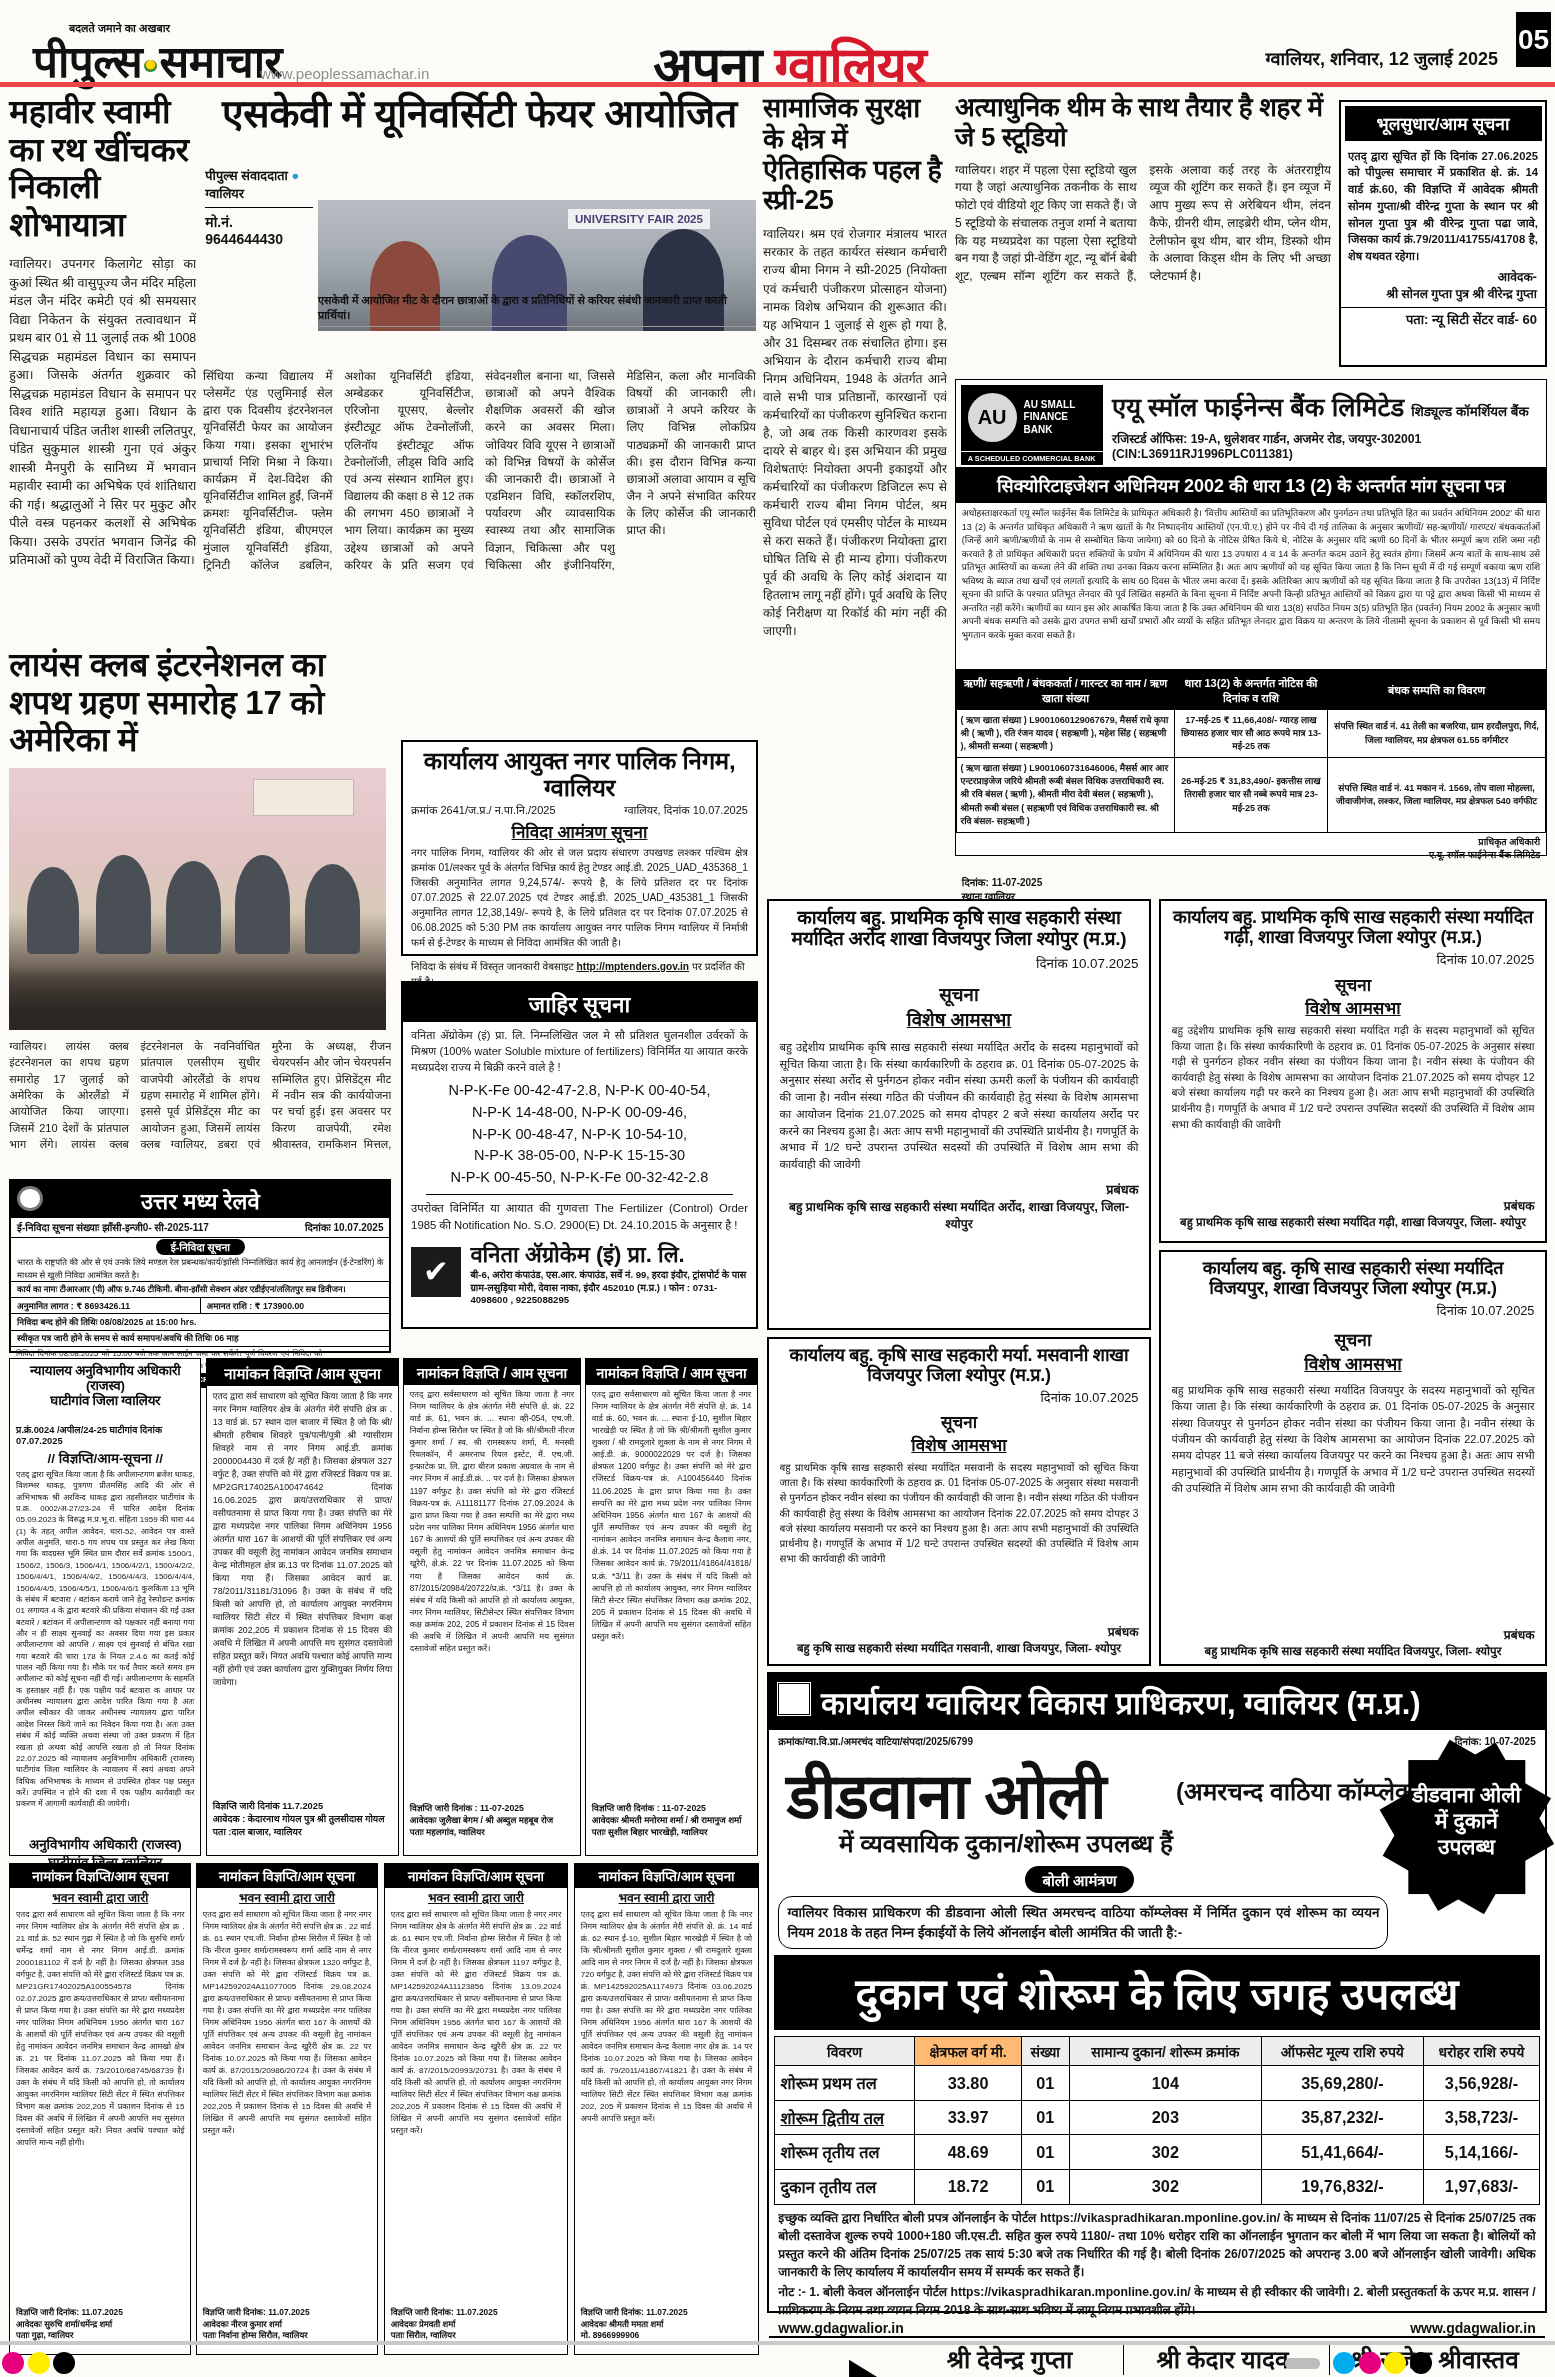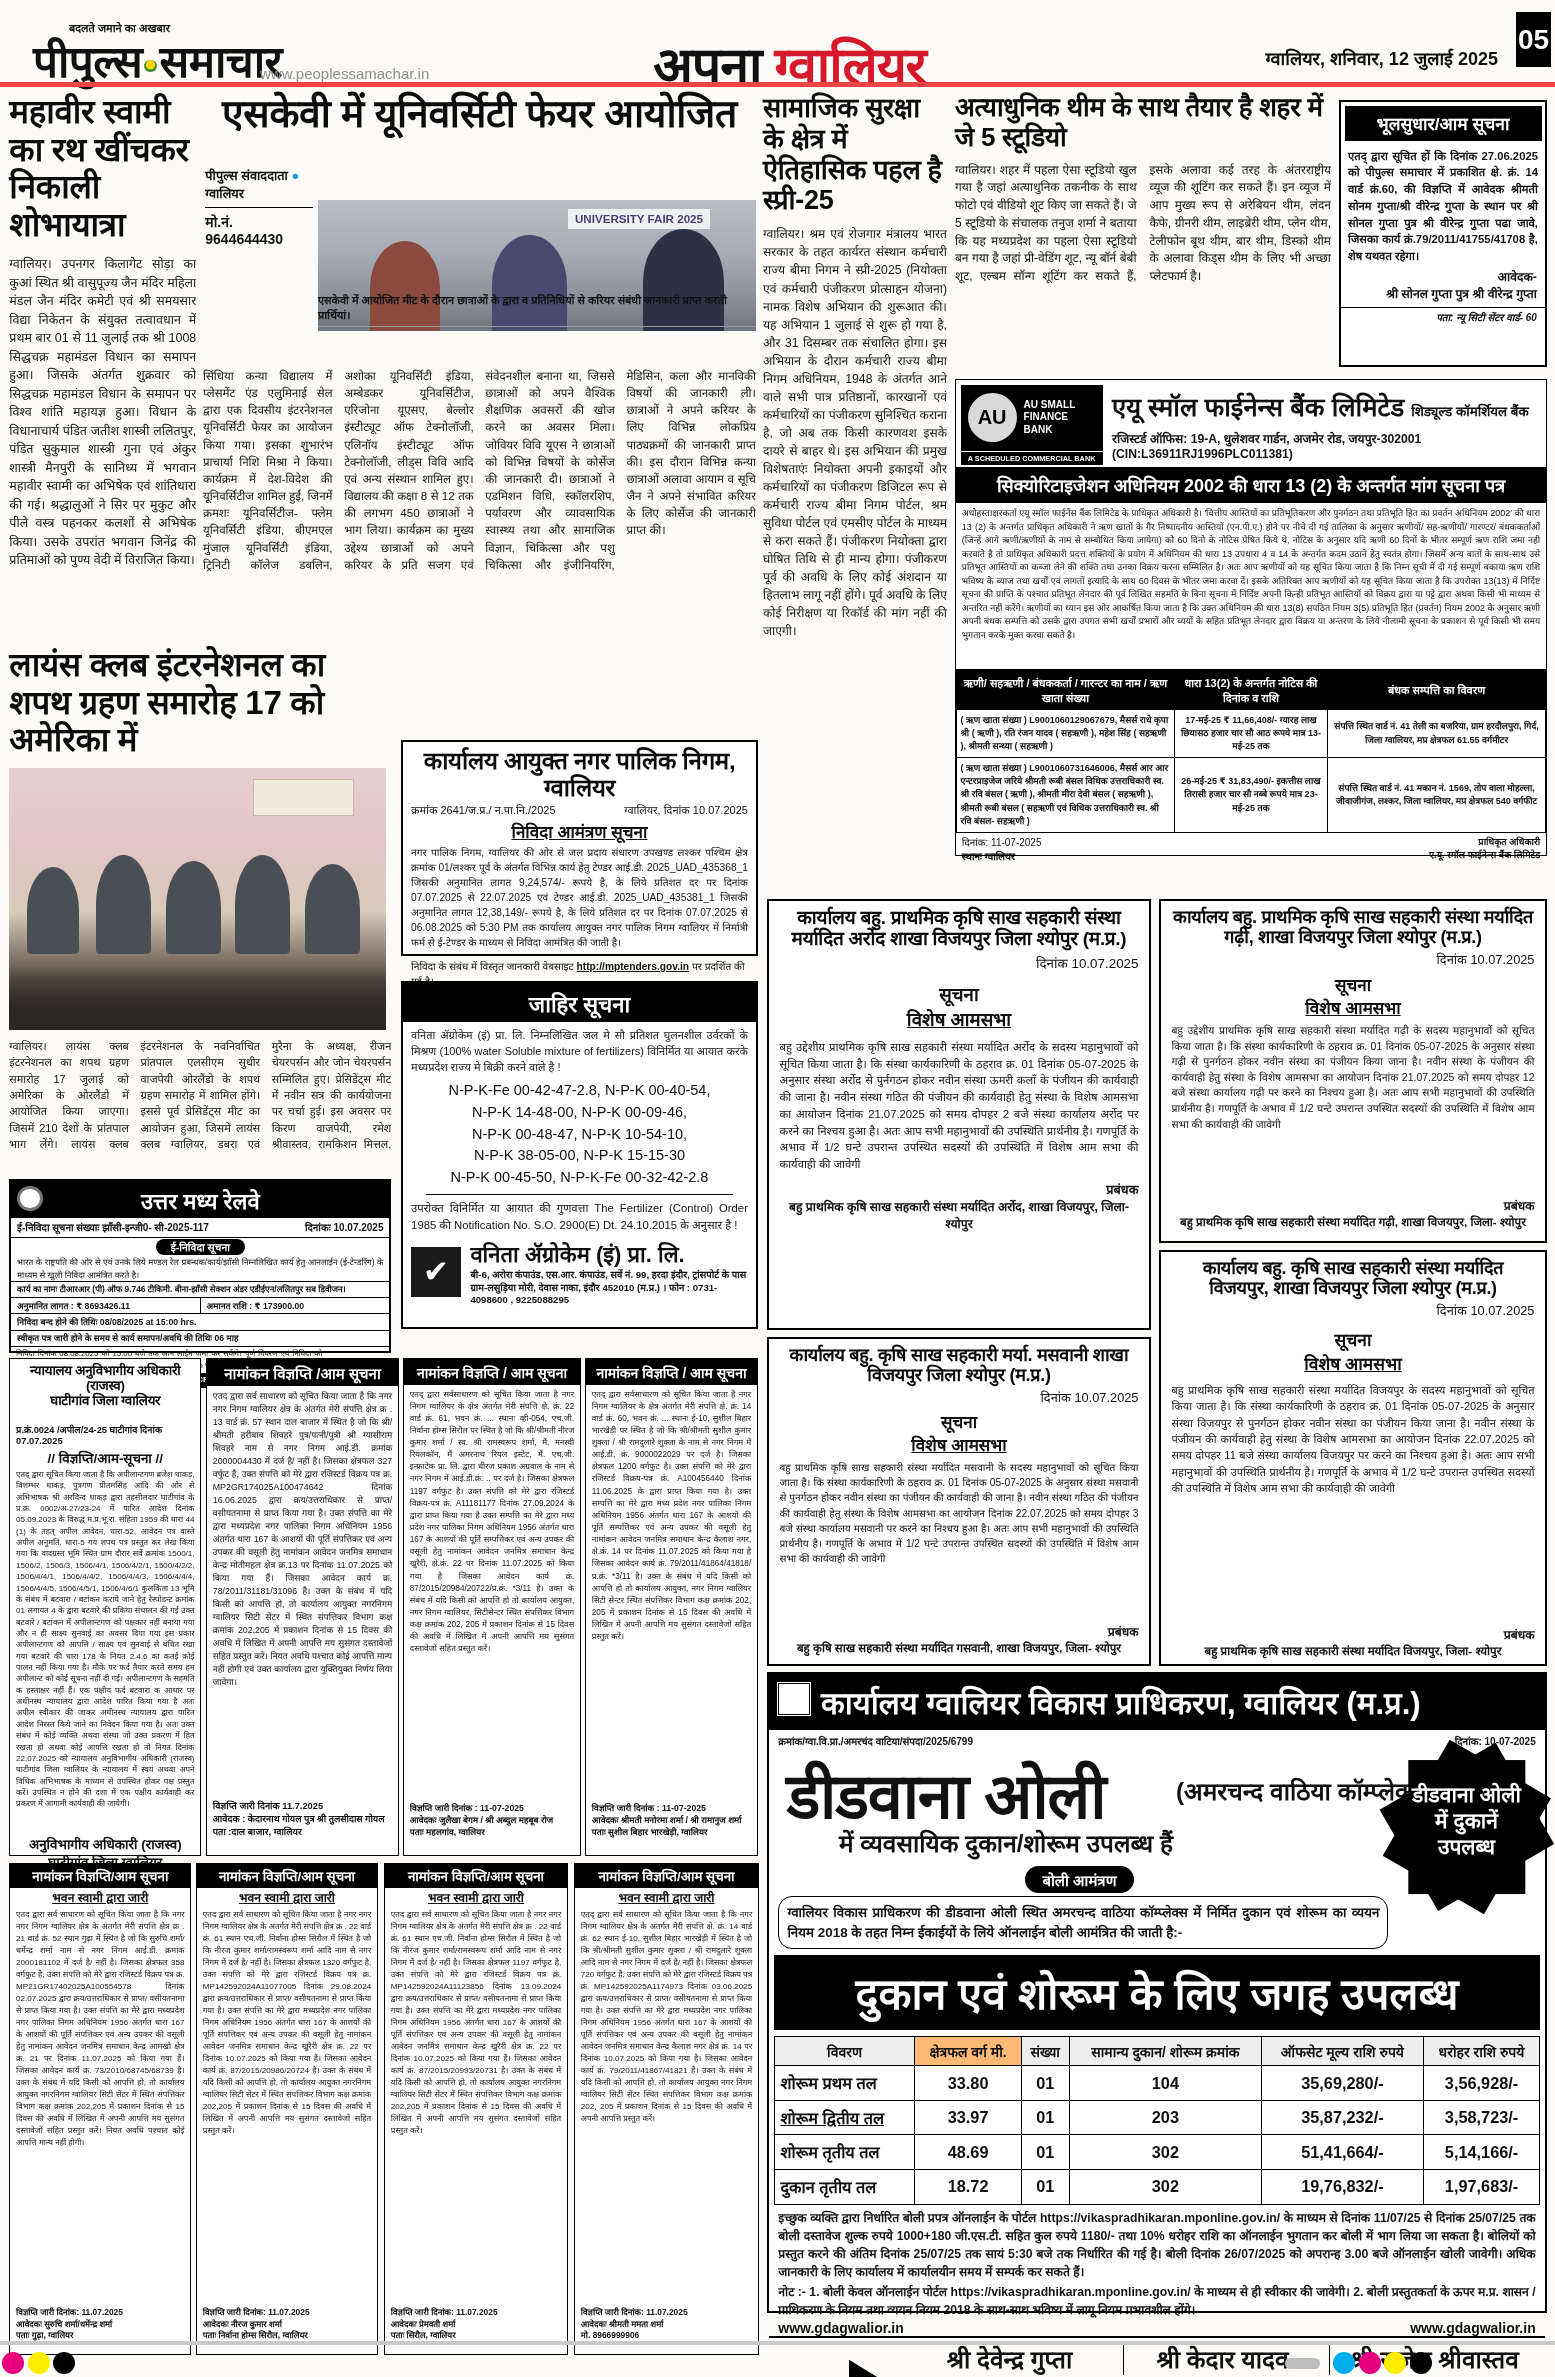--- a/index.html
+++ b/index.html
@@ -80,21 +80,21 @@
   <div class="abs" style="left:955px;top:93px;width:376px;">
     <div class="hl" style="font-size:26px;">अत्याधुनिक थीम के साथ तैयार है शहर में जे 5 स्टूडियो</div>
     <div class="bd just cols2 ovh" style="margin-top:9.3px;font-size:12px;height:209px;">ग्वालियर। शहर में पहला ऐसा स्टूडियो खुल गया है जहां अत्याधुनिक तकनीक के साथ फोटो एवं वीडियो शूट किए जा सकते हैं। जे 5 स्टूडियो के संचालक तनुज शर्मा ने बताया कि यह मध्यप्रदेश का पहला ऐसा स्टूडियो बन गया है जहां प्री-वेडिंग शूट, न्यू बॉर्न बेबी शूट, एल्बम सॉन्ग शूटिंग कर सकते हैं, इसके अलावा कई तरह के अंतरराष्ट्रीय व्यूज की शूटिंग कर सकते हैं। इन व्यूज में आप मुख्य रूप से अरेबियन थीम, लंदन कैफे, ग्रीनरी थीम, लाइब्रेरी थीम, प्लेन थीम, टेलीफोन बूथ थीम, बार थीम, डिस्को थीम के अलावा किड्स थीम के लिए भी अच्छा प्लेटफार्म है।</div>
   </div>
 
   <div class="nbox" style="left:1339px;top:100px;width:208px;height:267px;padding:0;">
     <div class="bbar" style="font-size:17.4px;padding:4.6px 0;margin:3.5px;border:1.2px solid #000;">भूलसुधार/आम सूचना</div>
     <div class="bd just" style="padding:3.5px 7px;font-size:11.3px;font-weight:bold;">एतद् द्वारा सूचित हों कि दिनांक 27.06.2025 को पीपुल्स समाचार में प्रकाशित क्षे. क्रं. 14 वार्ड क्रं.60, की विज्ञप्ति में आवेदक श्रीमती सोनम गुप्ता/श्री वीरेन्द्र गुप्ता के स्थान पर श्री सोनल गुप्ता पुत्र श्री वीरेन्द्र गुप्ता पढा जावे, जिसका कार्य क्रं.79/2011/41755/41708 है, शेष यथवत रहेगा।</div>
     <div class="rt" style="padding:0 8.1px;font-size:12.2px;font-weight:bold;">आवेदक-</div>
     <div class="rt" style="padding:0 8.1px;font-size:12.2px;font-weight:bold;">श्री सोनल गुप्ता पुत्र श्री वीरेन्द्र गुप्ता</div>
-    <div class="rt" style="padding:2.3px 8.1px;font-size:10px;font-weight:bold;border-top:1.2px solid #000;margin-top:4.6px;font-style:italic;">पता: न्यू सिटी सेंटर वार्ड- 60</div>
+    <div class="rt" style="padding:2.3px 8.1px;font-size:13px;font-weight:bold;border-top:1.2px solid #000;margin-top:4.6px;">पता: न्यू सिटी सेंटर वार्ड- 60</div>
   </div>
 
   <div class="nbox3" style="left:955px;top:379px;width:592px;height:477px;">
     <div style="position:relative;height:87px;">
       <div class="abs" style="left:4.6px;top:4.6px;width:142px;height:80px;background:#000;color:#fff;">
         <div class="circ" style="left:7px;top:8.1px;width:49px;height:49px;background:#d9d9d9;color:#000;font-weight:bold;font-size:20px;text-align:center;line-height:49px;">AU</div>
         <div class="abs" style="left:63px;top:14px;font-size:10px;font-weight:bold;width:75px;line-height:1.25;">AU SMALL FINANCE BANK</div>
         <div class="abs" style="left:0;bottom:0;width:100%;font-size:7.3px;font-weight:bold;text-align:center;border-top:1.2px solid #fff;padding:1.7px 0;">A SCHEDULED COMMERCIAL BANK</div>
       </div>
       <div class="abs" style="left:156px;top:9.3px;font-size:25.6px;font-weight:bold;"><span>एयू स्मॉल फाईनेन्स बैंक लिमिटेड</span> <span style="font-size:13.4px;">शिड्यूल्ड कॉमर्शियल बैंक</span></div>
@@ -118,21 +118,21 @@
         </tr>
         <tr>
           <td class="bd" style="border:1.2px solid #000;font-size:9px;padding:3.5px;font-weight:bold;">( ऋण खाता संख्या ) L9001060731646006, मैसर्स आर आर एन्टरप्राइजेज जरिये श्रीमती रूबी बंसल विधिक उत्तराधिकारी स्व. श्री रवि बंसल ( ऋणी ), श्रीमती मीरा देवी बंसल ( सहऋणी ), श्रीमती रूबी बंसल ( सहऋणी एवं विधिक उत्तराधिकारी स्व. श्री रवि बंसल- सहऋणी )</td>
           <td class="bd ctr" style="border:1.2px solid #000;font-size:9px;padding:3.5px;font-weight:bold;">26-मई-25   ₹ 31,83,490/- इकत्तीस लाख तिरासी हजार चार सौ नब्बे रूपये मात्र 23-मई-25 तक</td>
           <td class="bd ctr" style="border:1.2px solid #000;font-size:9px;padding:3.5px;font-weight:bold;">संपत्ति स्थित वार्ड नं. 41 मकान नं. 1569, तोप वाला मोहल्ला, जीवाजीगंज, लश्कर, जिला ग्वालियर, मप्र क्षेत्रफल 540 वर्गफीट</td>
         </tr>
       </tbody>
     </table>
     <div style="display:flex;justify-content:space-between;padding:2.3px 5.8px;">
       <div>
-        <div style="font-size:10px;font-weight:normal;">दिनांक: 11-07-2025</div>
+        <div style="font-size:10px;font-weight:bold;margin-top:40px;">दिनांक: 11-07-2025</div>
         <div style="font-size:10px;font-weight:bold;">स्थानः ग्वालियर</div>
       </div>
       <div class="rt">
         <div style="font-size:9.3px;font-weight:bold;">प्राधिकृत अधिकारी</div>
         <div style="font-size:9.3px;font-weight:bold;">ए.यू. स्मॉल फाईनेन्स बैंक लिमिटेड</div>
       </div>
     </div>
   </div>
 
   <div class="abs" style="left:9.3px;top:646px;width:382px;">

